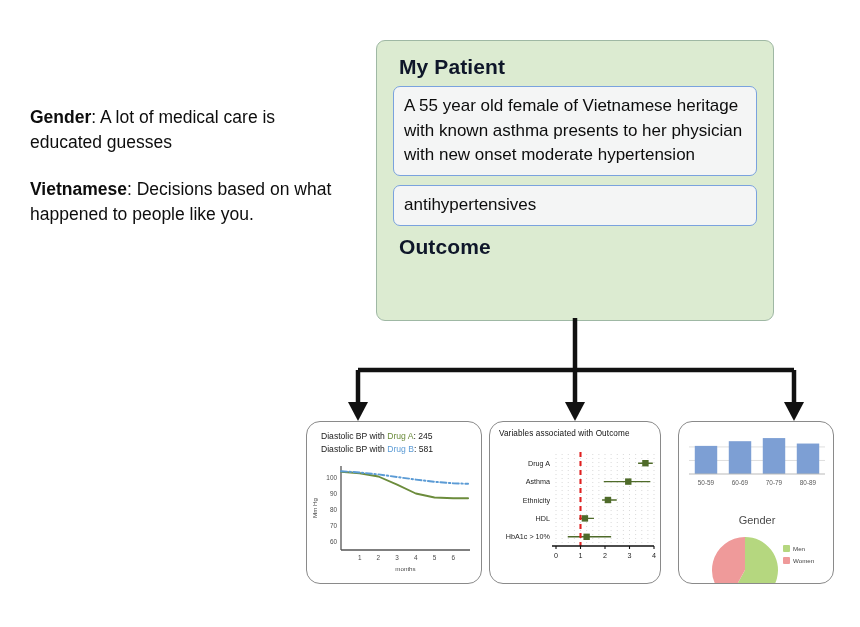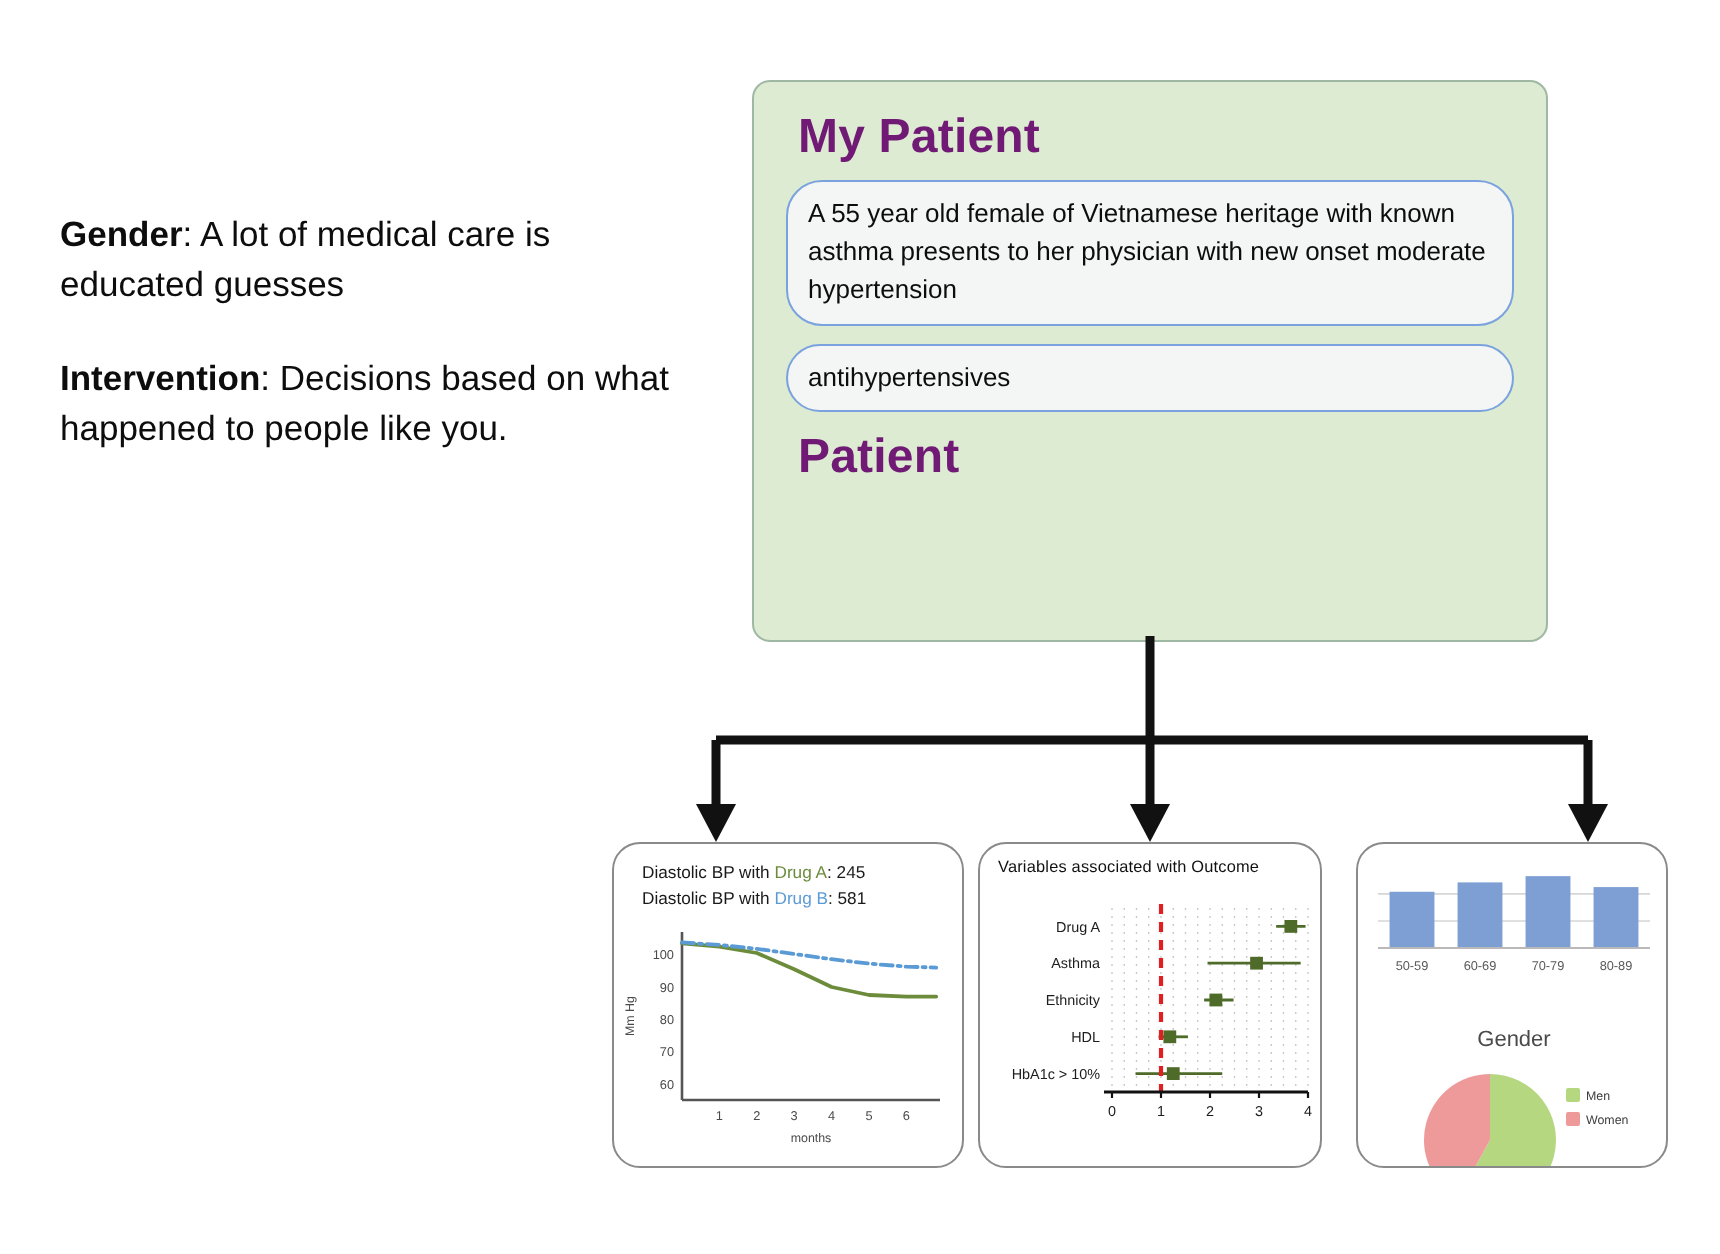--- a/index.html
+++ b/index.html
@@ -22,26 +22,26 @@
   .left-text .gap{height:22px;}
   .lead{font-weight:bold;}
 
   
   .pico{
     position:absolute;left:376px;top:40px;width:398px;height:281px;
     background:#dcebd1;border:1.5px solid #9fb8a4;border-radius:9px;
     box-sizing:border-box;padding:12px 16px 0 16px;
   }
   .pico h3{
-    margin:2px 0 7px 6px;font-size:24px;font-weight:bold;color:#701a75;
+    margin:2px 0 7px 6px;font-size:21px;font-weight:bold;color:#0f172a;
     letter-spacing:.1px;
   }
   .pico-box{
-    background:#f4f5f5;border:1.3px solid #7aa2de;border-radius:18px;
-    padding:7px 10px;font-size:13px;line-height:1.45;color:#0d0d0d;
+    background:#f4f5f5;border:1.3px solid #7aa2de;border-radius:7px;
+    padding:7px 10px;font-size:17px;line-height:1.45;color:#0d0d0d;
     box-sizing:border-box;
   }
   .pico-box.tall{min-height:70px;}
   .pico .sec{margin-bottom:9px;}
 
   
   .arrows{position:absolute;left:300px;top:318px;width:520px;height:108px;}
 
   
   .card{
@@ -86,34 +86,34 @@
 <body>
 
 <div class="stage">
 
   <div class="left-text">
     <p>
       <span class="lead">Gender</span><span>: A lot of medical care is educated guesses</span>
     </p>
     <div class="gap"></div>
     <p>
-      <span class="lead">Intervention</span><span>: Decisions based on what happened to people like you.</span>
+      <span class="lead">Vietnamese</span><span>: Decisions based on what happened to people like you.</span>
     </p>
   </div>
 
   <div class="pico">
     <div class="sec">
       <h3>My Patient</h3>
       <div class="pico-box tall">A 55 year old female of Vietnamese heritage with known asthma presents to her physician with new onset moderate hypertension</div>
     </div>
     <div class="sec">
       <div class="pico-box">antihypertensives</div>
     </div>
     <div class="sec">
-      <h3>Patient</h3>
+      <h3>Outcome</h3>
     </div>
   </div>
 
   <div class="arrows">
     <svg width="520" height="108" viewBox="0 0 520 108">
       <g stroke="#111111" stroke-width="4.5" fill="none">
         <line x1="275" y1="0" x2="275" y2="52"></line>
         <line x1="58" y1="52" x2="494" y2="52"></line>
         <line x1="58" y1="52" x2="58" y2="88"></line>
         <line x1="275" y1="52" x2="275" y2="88"></line>

